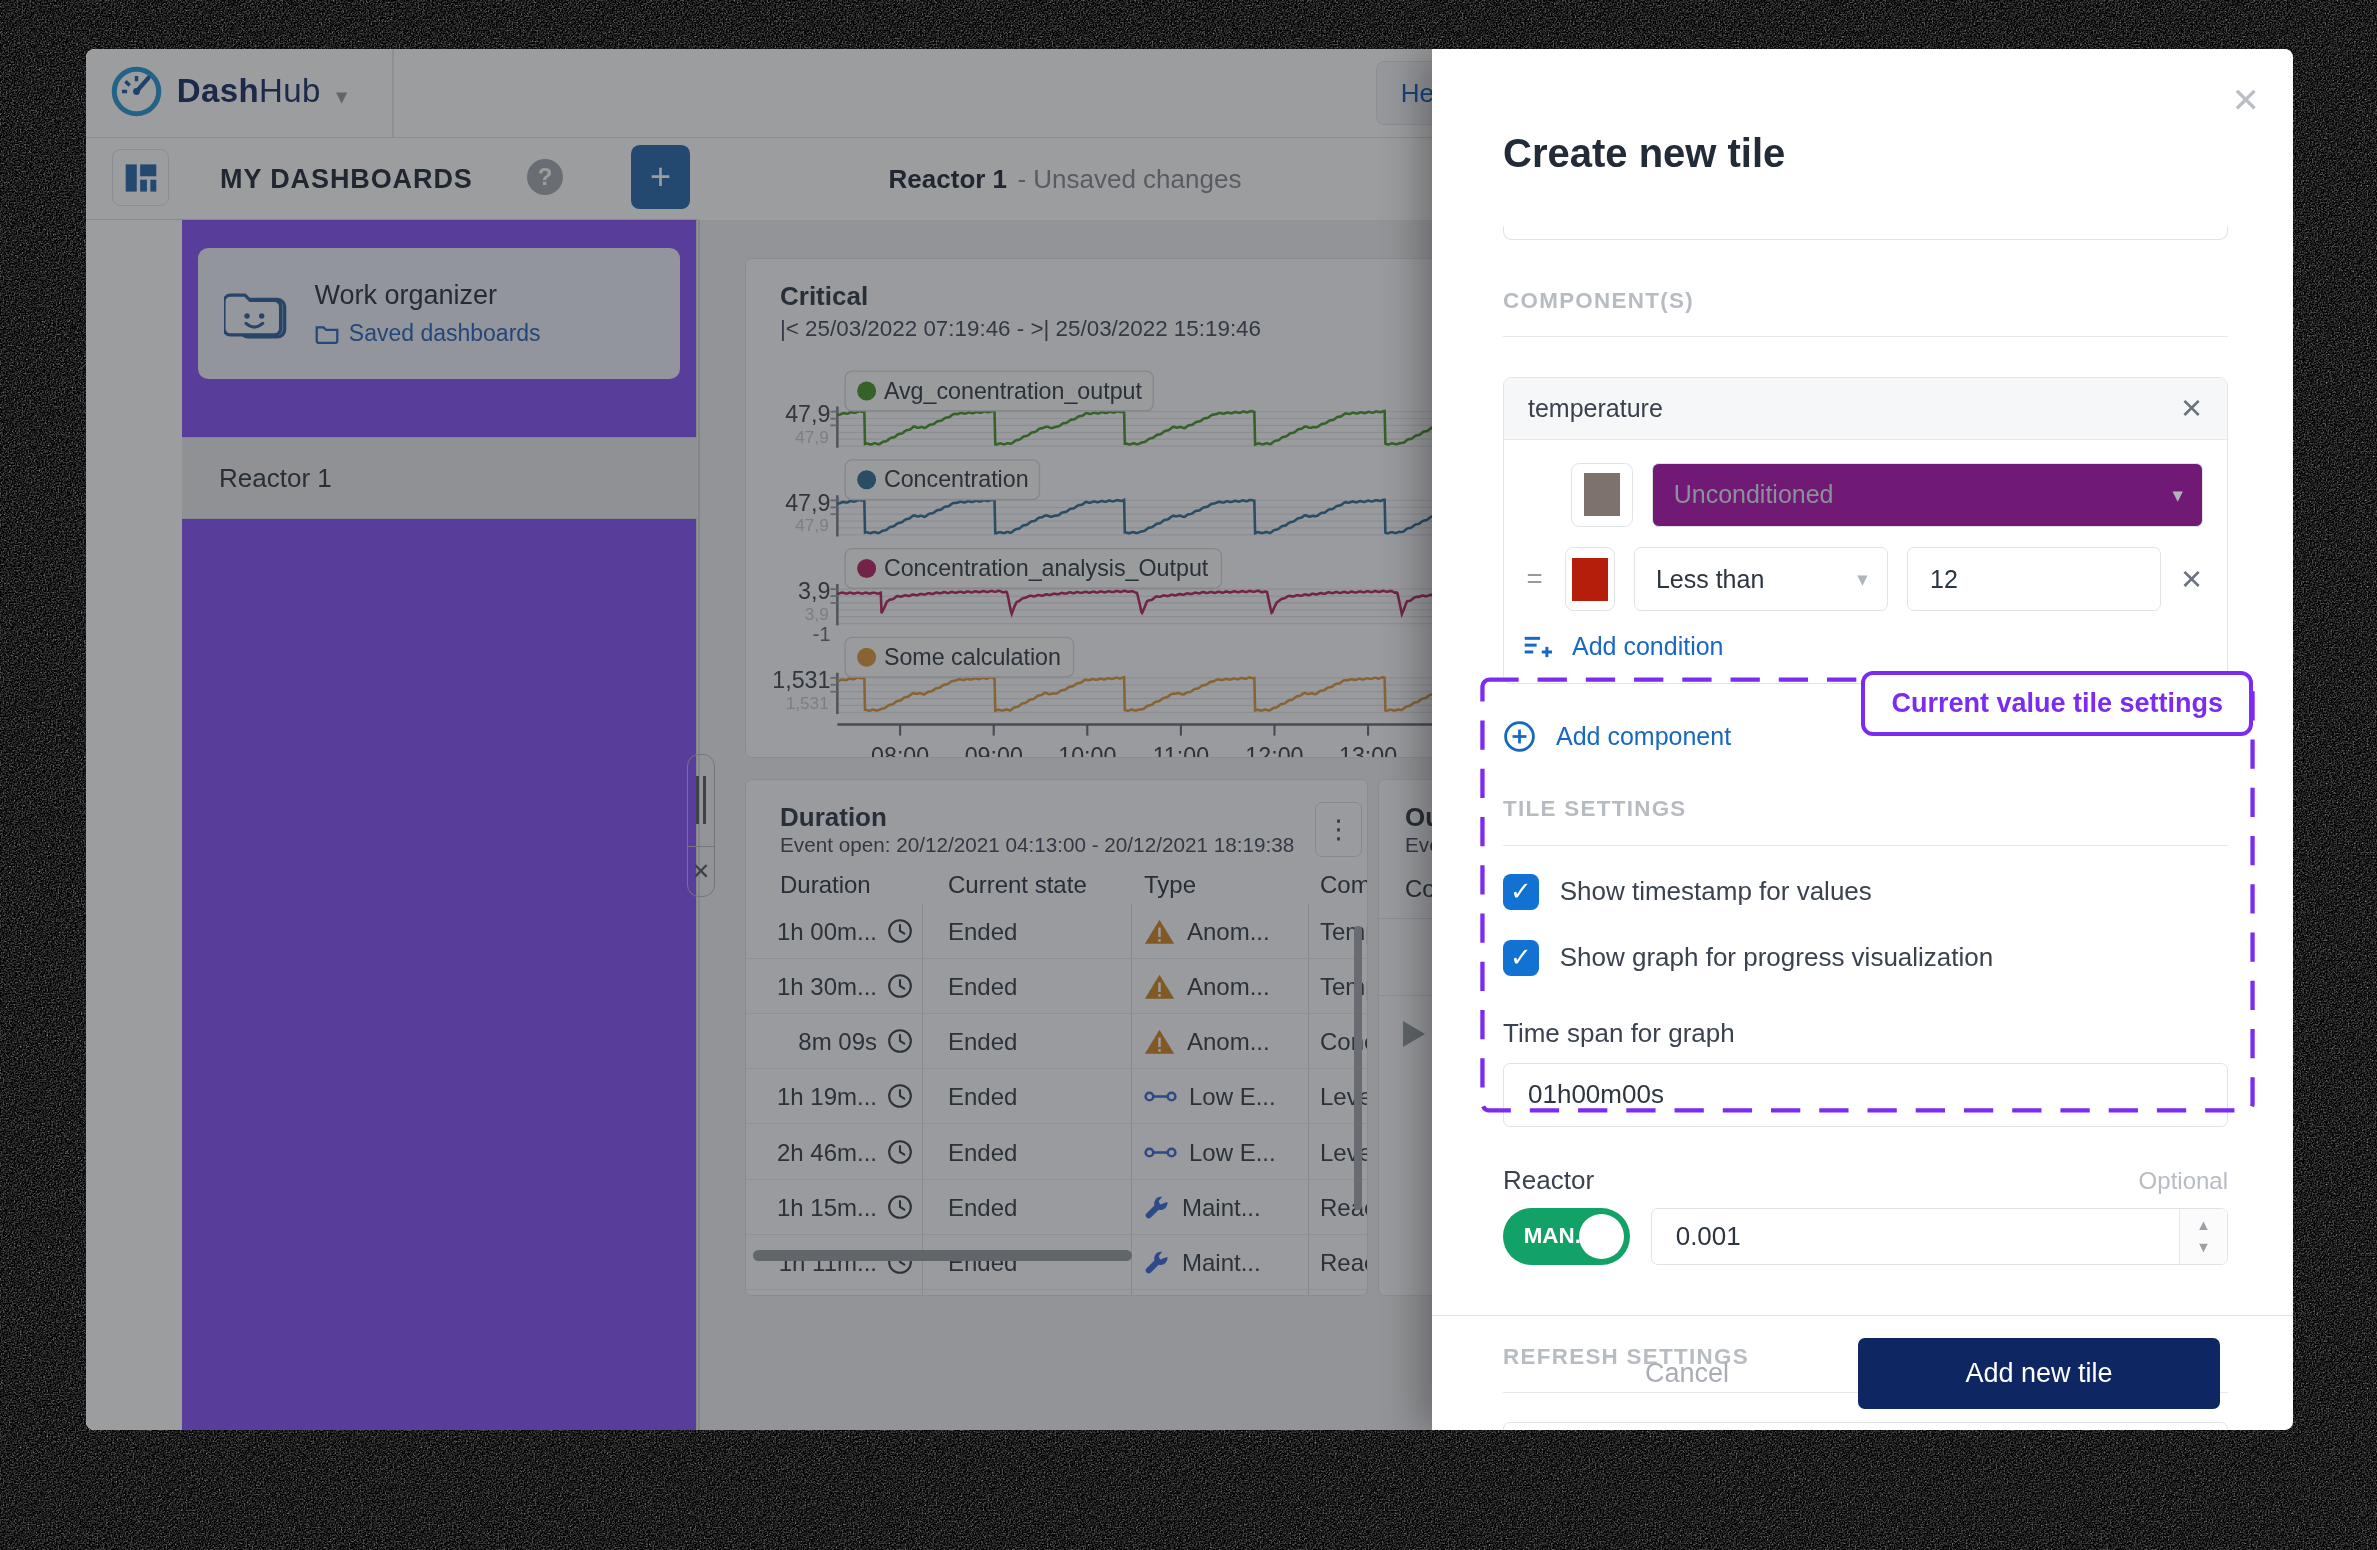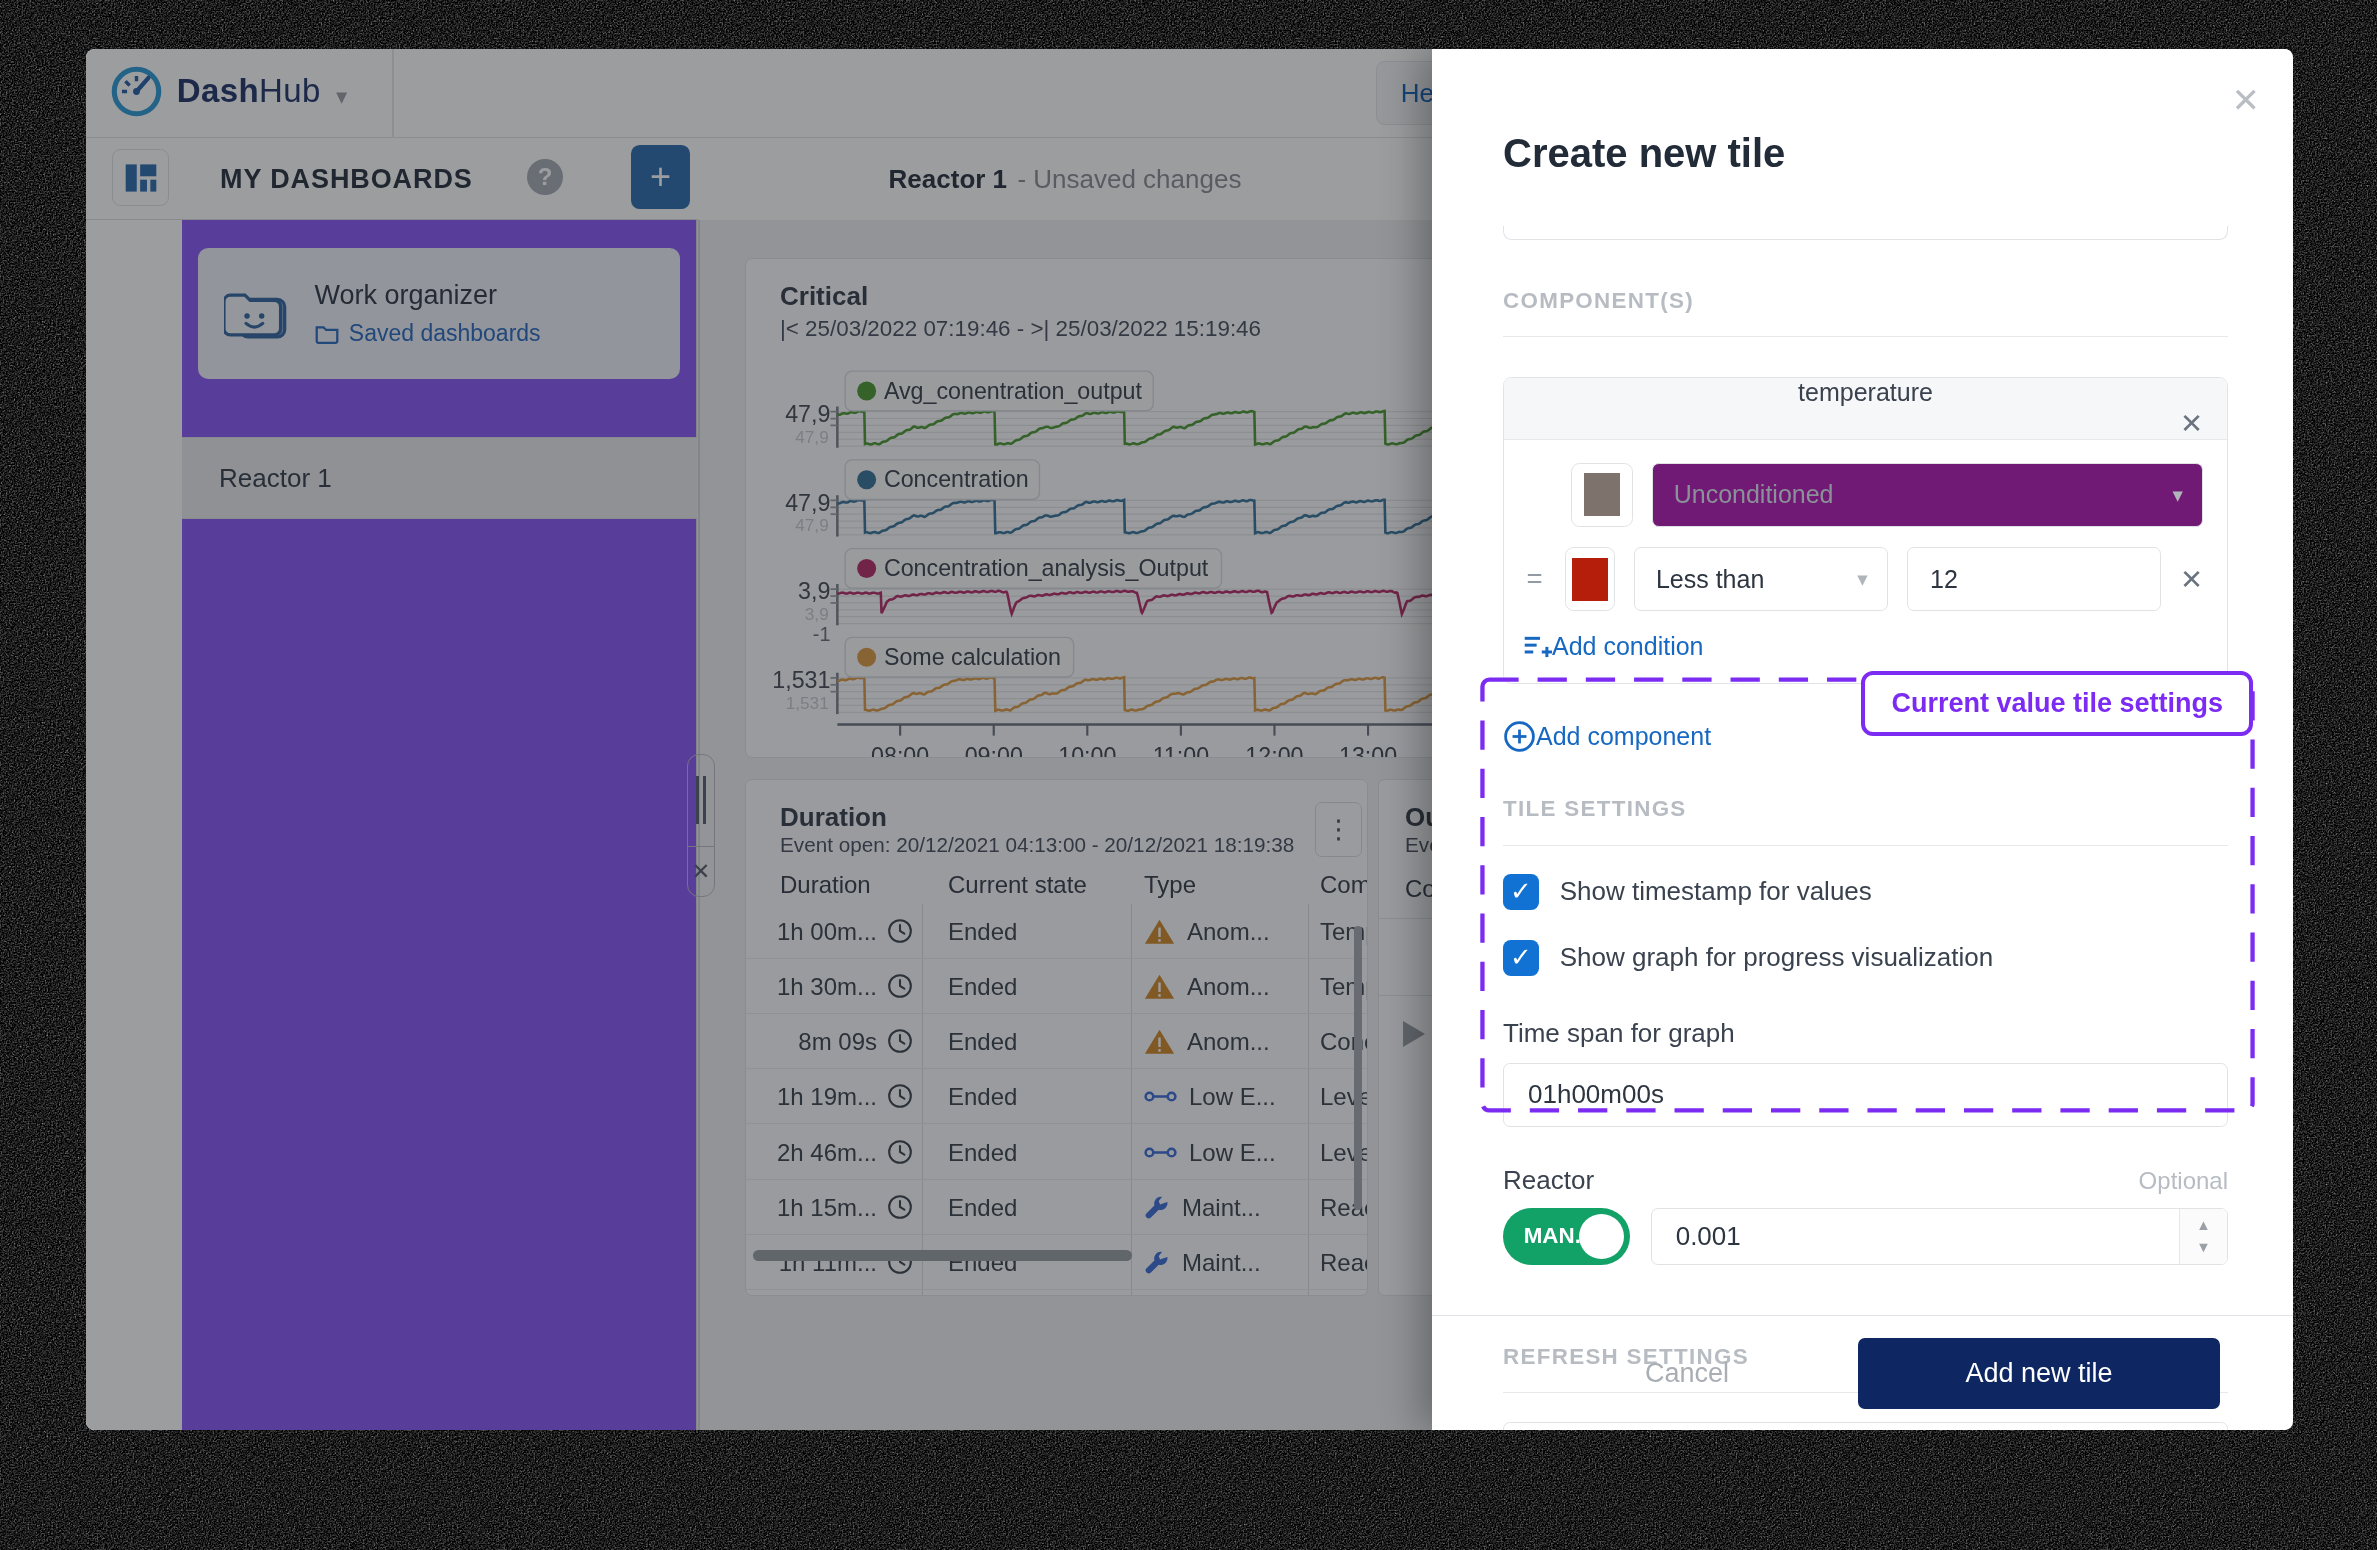--- a/index.html
+++ b/index.html
@@ -96,36 +96,36 @@
   .modal { position:absolute; left:1346px; top:0; width:861px; height:1381px; background:#fff; z-index:60;
            box-shadow:-12px 0 38px rgba(0,0,0,.30); padding:0 65px 0 71px; }
   .m-close { position:absolute; right:33px; top:31px; font-size:34px; color:#b9bec4; }
   .m-title { margin-top:82px; font-size:40px; font-weight:bold; color:#222b38; }
   .m-cutfield { margin-top:50px; height:13.8px; border:1.7px solid #e1e4e7; border-top:none; border-radius:0 0 8.6px 8.6px; }
   .m-label { margin-top:48px; font-size:22.4px; font-weight:bold; color:#b7bcc2; letter-spacing:1.3px; }
   .m-div { margin-top:22.4px; border-top:1.7px solid #e6e8eb; }
 
   .comp-card { margin-top:40px; border:1.7px solid #e1e4e7; border-radius:8.6px; }
   .cc-head { height:62px; background:#f6f7f8; border-bottom:1.7px solid #e6e8eb; border-radius:6.9px 6.9px 0 0;
-             display:flex; align-items:center; padding:0 24px; font-size:25px; color:#39424e;flex-direction:column; }
+             display:flex; align-items:center; padding:0 24px; font-size:25px; color:#39424e; }
   .cc-x { margin-left:auto; color:#6b7380; font-size:27.6px; }
   .cc-body { padding:22.4px 24px 22.4px 19px; }
   .cond-row { display:flex; align-items:center; gap:19px; margin-bottom:20.7px; }
   .op { width:29px; text-align:center; font-size:27.6px; color:#949aa2; }
   .swatch { width:62px; height:64px; border:1.7px solid #e0e3e6; border-radius:8.6px; background:#fff;
             display:flex; align-items:center; justify-content:center; }
   .swatch i { display:block; width:36px; height:43px; }
   .sel { height:64px; border:1.7px solid #e0e3e6; border-radius:6.9px; display:flex; align-items:center;
          padding:0 20.7px; font-size:25px; position:relative; background:#fff; }
   .sel .caret { position:absolute; right:19px; color:#b0b5bb; font-size:20.7px; }
   .sel-gray { background:#701a75; color:#8b9198; flex:1; }
   .sel-white { color:#2c3540; width:306px; }
   .val-input { height:64px; width:306px; border:1.7px solid #e0e3e6; border-radius:6.9px; font-size:25px;
                color:#2c3540; display:flex; align-items:center; padding:0 22.4px; }
-  .link-row { display:flex; align-items:center; gap:0; color:#1668c2; font-size:25px; margin-top:6.9px; }
+  .link-row { display:flex; align-items:center; gap:20px; color:#1668c2; font-size:25px; margin-top:6.9px; }
   .add-comp { margin-top:36px; }
 
   .dashed-wrap { position:absolute; left:47px; top:627px; width:777px; height:438px; pointer-events:none; z-index:2;}
   .chip { position:absolute; right:40px; top:622px; height:65px; background:#fff; border:4.3px solid #7c2bf2;
           border-radius:12px; display:flex; align-items:center; padding:0 26px; font-size:27px; font-weight:bold;
           color:#7c2bf2; z-index:3; }
 
   .cb-row { display:flex; align-items:center; gap:20.7px; margin-top:26px; height:40px; font-size:26px; color:#39424e; }
   .cb-row:first-of-type { margin-top:38px; }
   .cb { width:36px; height:36px; border-radius:7.8px; background:#1272d4; color:#fff; font-size:26px;

